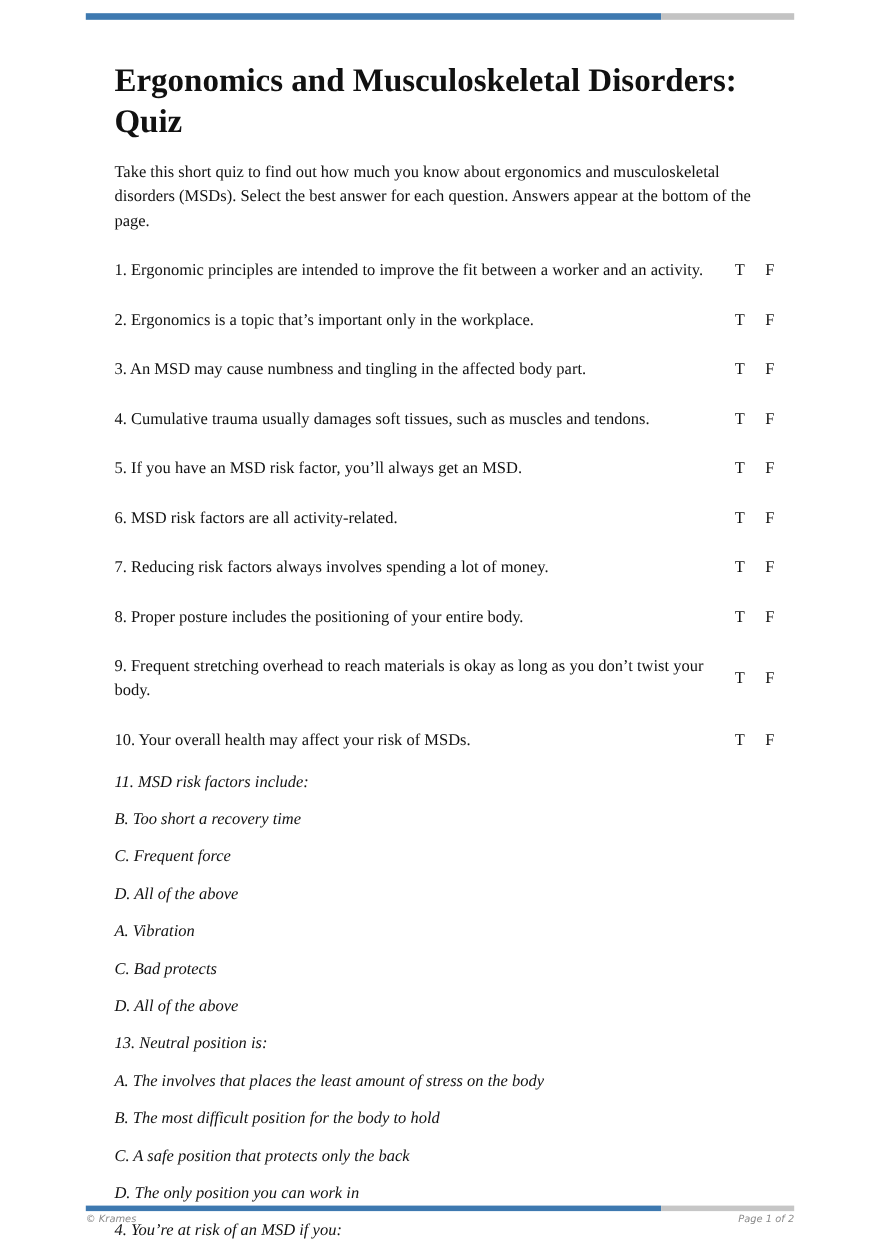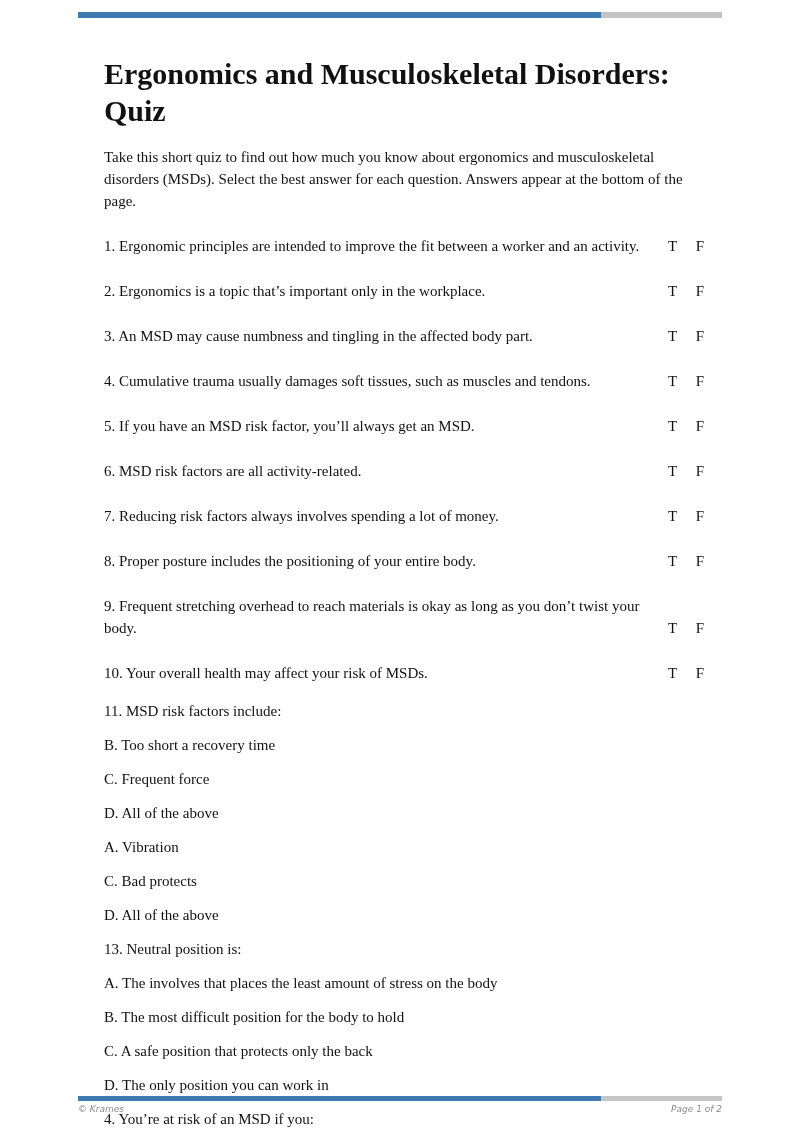--- a/index.html
+++ b/index.html
@@ -35,21 +35,21 @@
     letter-spacing: 0;
   }
   p.intro {
     font-size: 15px;
     line-height: 22px;
     margin: 0 0 13px 0;
   }
   .tf-list { margin: 0; }
   .tf-row {
     display: flex;
-    align-items: flex-end;
+    align-items: center;
     margin-top: 23px;
   }
   .tf-q {
     flex: 1;
     font-size: 15px;
     line-height: 22px;
     padding-right: 10px;
   }
   .tf-opts {
     width: 36px;
@@ -57,20 +57,21 @@
     justify-content: space-between;
     font-size: 15px;
     line-height: 22px;
     flex: none;
   }
   .mc-list { margin-top: 16px; }
   .mc-line {
     font-size: 15px;
     line-height: 22px;
     margin: 0 0 12px 0;
+    font-style: italic;
   }
 
   .footer {
     position: absolute;
     left: 78px;
     width: 644px;
     top: 1096px;
   }
   .footer-bar { height: 5px; display: flex; }
   .footer-bar .seg-blue { width: 523px; background: #3E79B0; }

